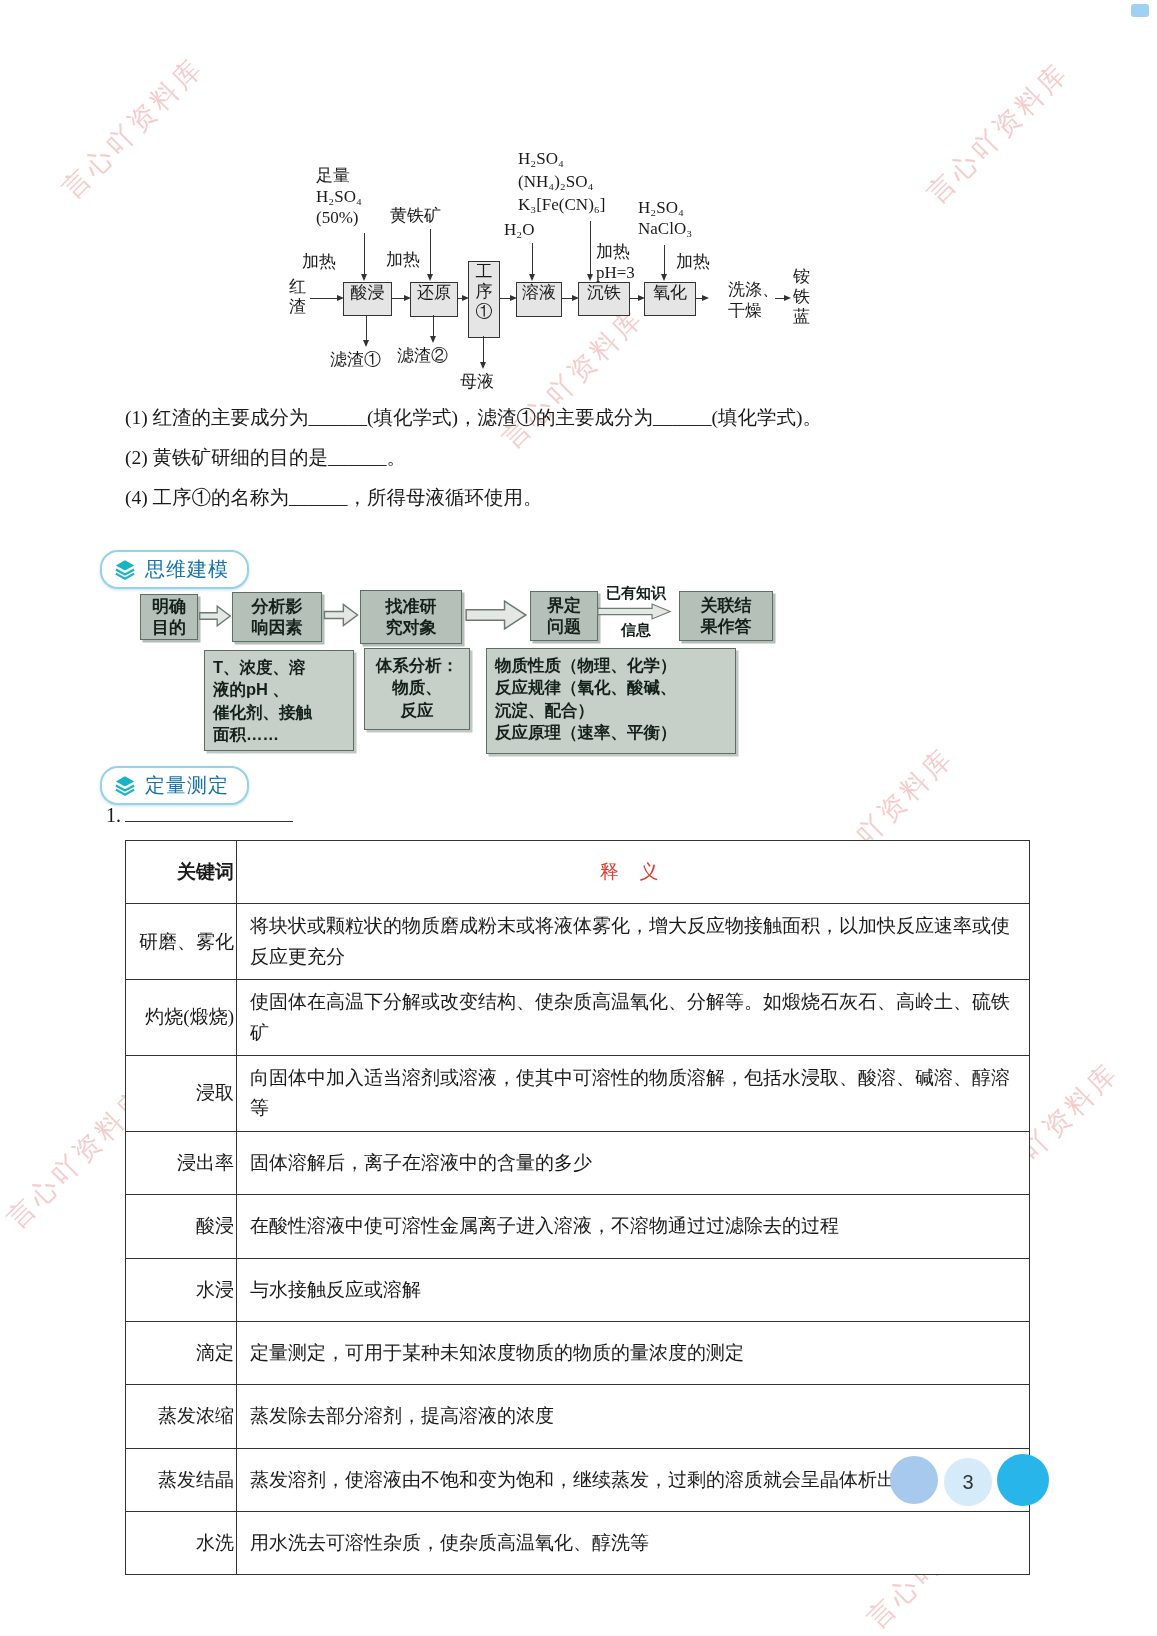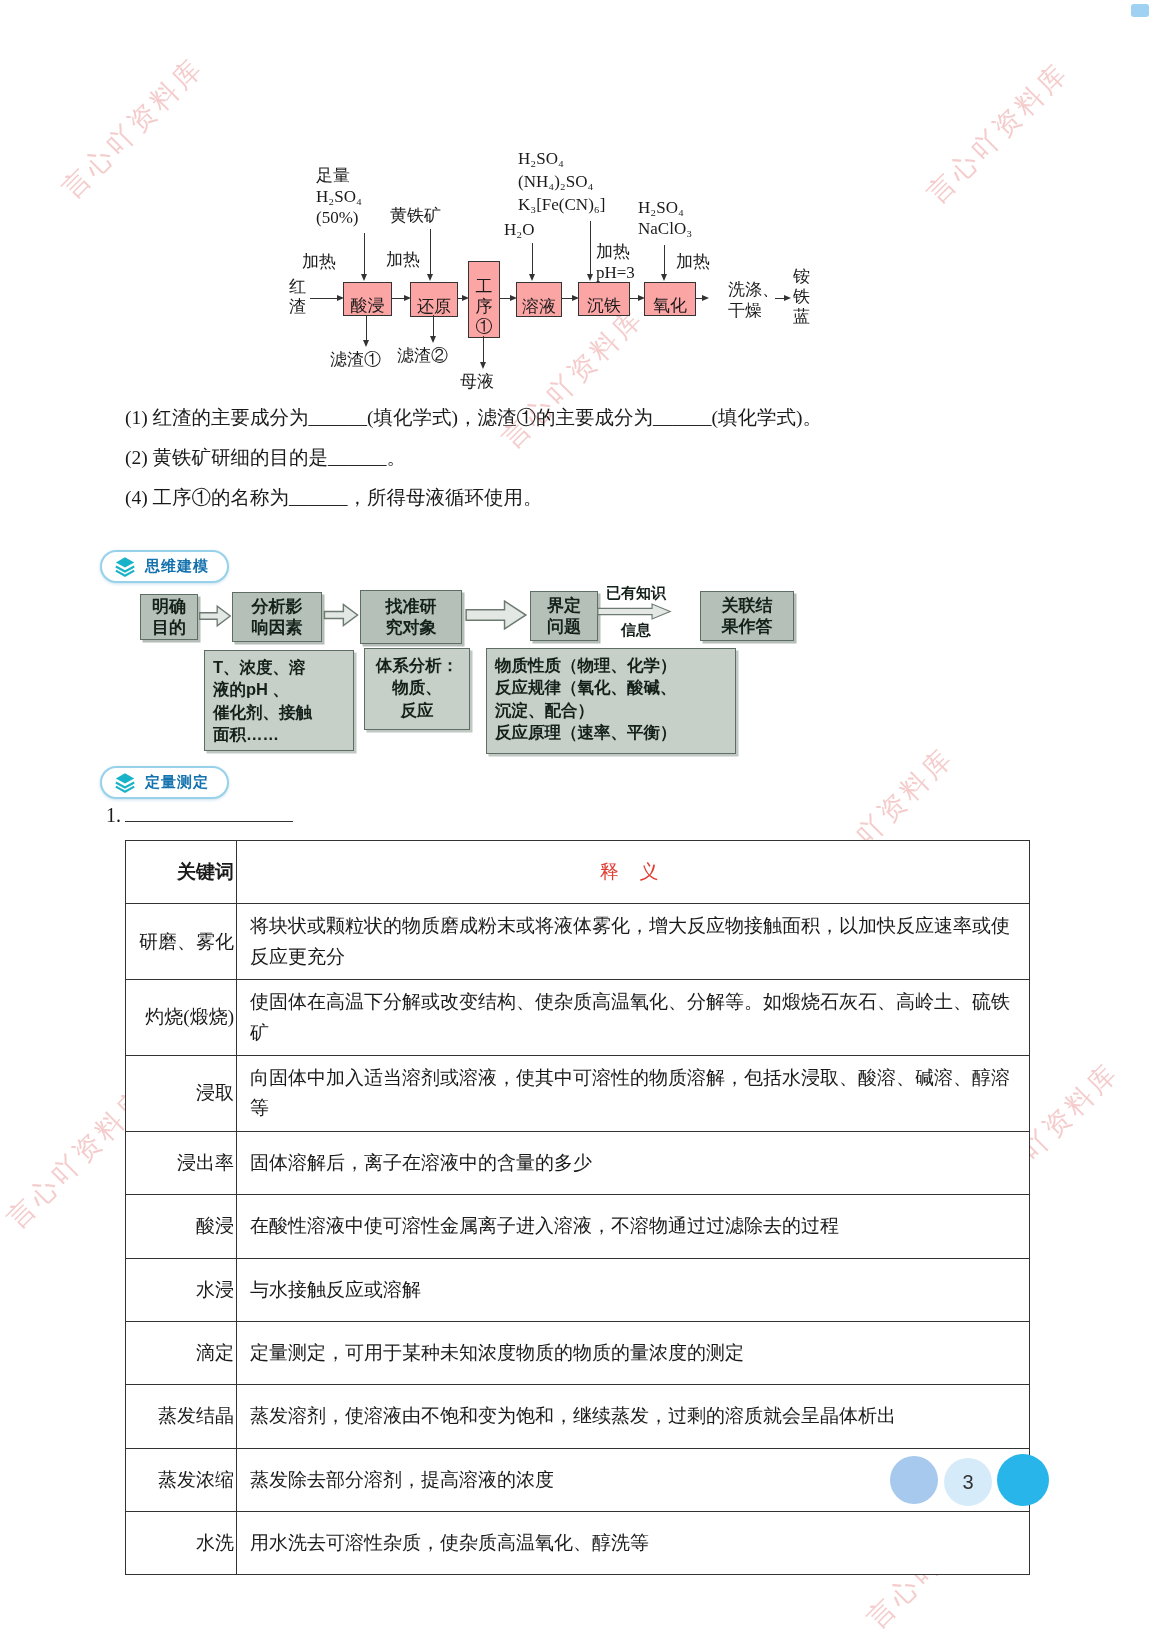--- a/index.html
+++ b/index.html
@@ -6,38 +6,38 @@
   #page{position:relative;width:1157px;height:1636px;background:#ffffff;overflow:hidden;
         font-family:"Liberation Serif",serif;color:#1a1a1a}
 
   
   .wm{position:absolute;transform:rotate(-45deg);color:rgba(236,163,163,.55);font-size:27px;
       letter-spacing:4px;white-space:nowrap;font-family:"Liberation Sans",sans-serif;pointer-events:none}
 
   
   #flow{position:absolute;left:280px;top:145px;width:552px;height:268px;font-size:17px}
   .fl{position:absolute;line-height:21px;}
-  .fbox{position:absolute;border:1.4px solid #333;background:#fca5a5;display:flex;align-items:flex-end;
+  .fbox{position:absolute;border:1.4px solid #333;background:#e5e5e5;display:flex;align-items:flex-start;
         justify-content:center;text-align:center;line-height:1.12}
   .vt{width:19px;word-break:break-all;line-height:20px;text-align:center}
   .arr-r{position:absolute;height:0;border-top:1.5px solid #333}
   .arr-r::after{content:"";position:absolute;right:-2px;top:-4px;width:0;height:0;
         border-left:7px solid #333;border-top:3.5px solid transparent;border-bottom:3.5px solid transparent}
   .arr-d{position:absolute;width:0;border-left:1.5px solid #333}
   .arr-d::after{content:"";position:absolute;left:-4.2px;bottom:-2px;width:0;height:0;
         border-top:7px solid #333;border-left:3.5px solid transparent;border-right:3.5px solid transparent}
 
   
   #questions{position:absolute;left:125px;top:404px;width:830px;font-size:19.5px;line-height:27px}
   .q{margin-bottom:13px}
 
   
   .pill{position:absolute;display:inline-flex;align-items:center;gap:9px;border:2px solid #97d2ea;
         border-radius:18px;padding:4px 18px 4px 12px;background:#fff;box-shadow:0 1px 3px rgba(100,160,200,.35)}
-  .pill-label{font-family:"Liberation Sans",sans-serif;font-weight:bold;font-size:15px;color:#1472ae;letter-spacing:1px}
+  .pill-label{font-family:"Liberation Sans",sans-serif;font-weight:normal;font-size:20px;color:#1472ae;letter-spacing:1px}
 
   
   #model{position:absolute;left:130px;top:586px;width:662px;height:186px;font-family:"Liberation Sans",sans-serif}
   .mbox{position:absolute;background:#b5c1b8;border:1.4px solid #5e6e64;box-shadow:2.5px 2.5px 0 rgba(130,145,135,.6);
         display:flex;align-items:center;justify-content:center;text-align:center;font-weight:bold;
         font-size:17px;line-height:1.25;color:#14201a}
   .msub{position:absolute;background:#c6d0c8;border:1.4px solid #5e6e64;box-shadow:2.5px 2.5px 0 rgba(130,145,135,.5);
         font-weight:bold;font-size:16.5px;line-height:1.35;color:#14201a;padding:5px 8px}
   .marrow{position:absolute}
   .minfo{position:absolute;font-weight:bold;font-size:15px;color:#14201a}
@@ -171,21 +171,21 @@
     <svg class="marrow" style="left:334px;top:10px" width="64" height="38" viewBox="0 0 60 34">
       <path d="M2 12 H38 V4 L58 17 38 30 V22 H2 Z" fill="#e3e8e4" stroke="#6c7a70" stroke-width="1.4"></path>
     </svg>
     <div class="mbox pre" style="left:400px;top:5px;width:66px;height:48px">界定
 问题</div>
     <div class="minfo" style="left:468px;top:-2px;width:76px;text-align:center">已有知识</div>
     <svg class="marrow" style="left:466px;top:17px" width="76" height="17" viewBox="0 0 70 16">
       <path d="M1 5 H52 V1 L69 8 52 15 V11 H1 Z" fill="#e3e8e4" stroke="#6c7a70" stroke-width="1.1"></path>
     </svg>
     <div class="minfo" style="left:486px;top:35px;width:40px;text-align:center">信息</div>
-    <div class="mbox pre" style="left:570px;top:5px;width:92px;height:48px">关联结
+    <div class="mbox pre" style="left:549px;top:5px;width:92px;height:48px">关联结
 果作答</div>
 
     <div class="msub pre" style="left:74px;top:64px;width:132px;min-height:84px">T、浓度、溶
 液的pH 、
 催化剂、接触
 面积……</div>
     <div class="msub pre" style="left:234px;top:62px;width:88px;min-height:70px;text-align:center">体系分析：
 物质、
 反应</div>
     <div class="msub pre" style="left:356px;top:62px;width:232px;min-height:94px">物质性质（物理、化学）
@@ -235,26 +235,26 @@
     </tr>
     <tr>
       <td class="kw">水浸</td>
       <td class="def">与水接触反应或溶解</td>
     </tr>
     <tr>
       <td class="kw">滴定</td>
       <td class="def">定量测定，可用于某种未知浓度物质的物质的量浓度的测定</td>
     </tr>
     <tr>
+      <td class="kw">蒸发浓缩</td>
+      <td class="def">蒸发除去部分溶剂，提高溶液的浓度</td>
+    </tr>
+    <tr>
       <td class="kw">蒸发结晶</td>
       <td class="def">蒸发溶剂，使溶液由不饱和变为饱和，继续蒸发，过剩的溶质就会呈晶体析出</td>
-    </tr>
-    <tr>
-      <td class="kw">蒸发浓缩</td>
-      <td class="def">蒸发除去部分溶剂，提高溶液的浓度</td>
     </tr>
     <tr>
       <td class="kw">水洗</td>
       <td class="def">用水洗去可溶性杂质，使杂质高温氧化、醇洗等</td>
     </tr>
   </tbody>
     </table>
 
   <div class="circle" style="left:890px;top:1456px;width:48px;height:48px;background:#a7c9ee"></div>
   <div class="circle" id="pageno" style="left:944px;top:1458px;width:48px;height:48px;background:#d6ebfa">

